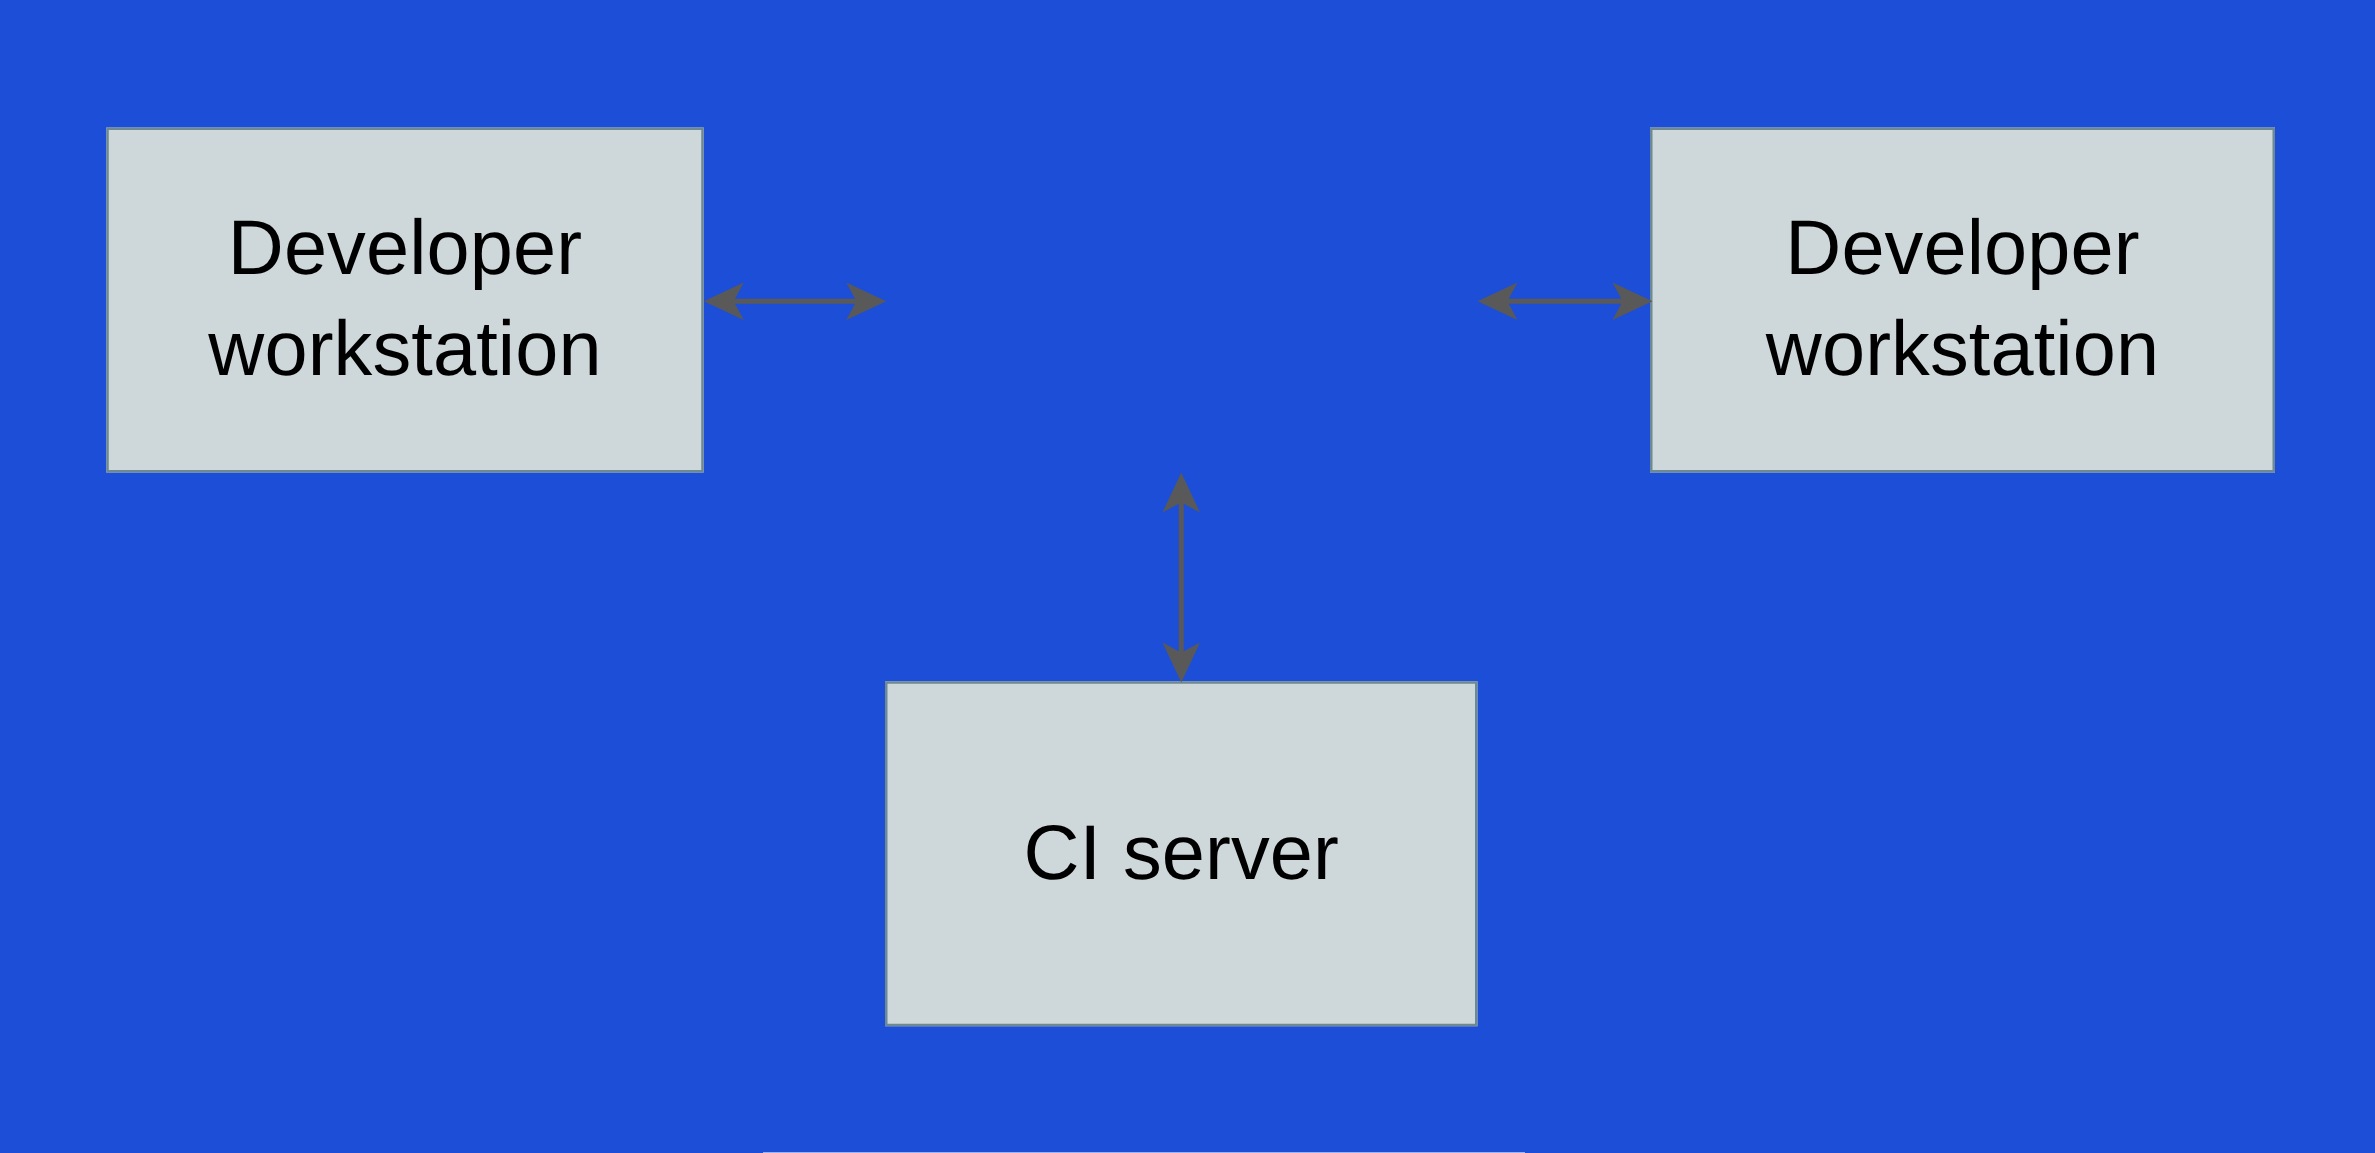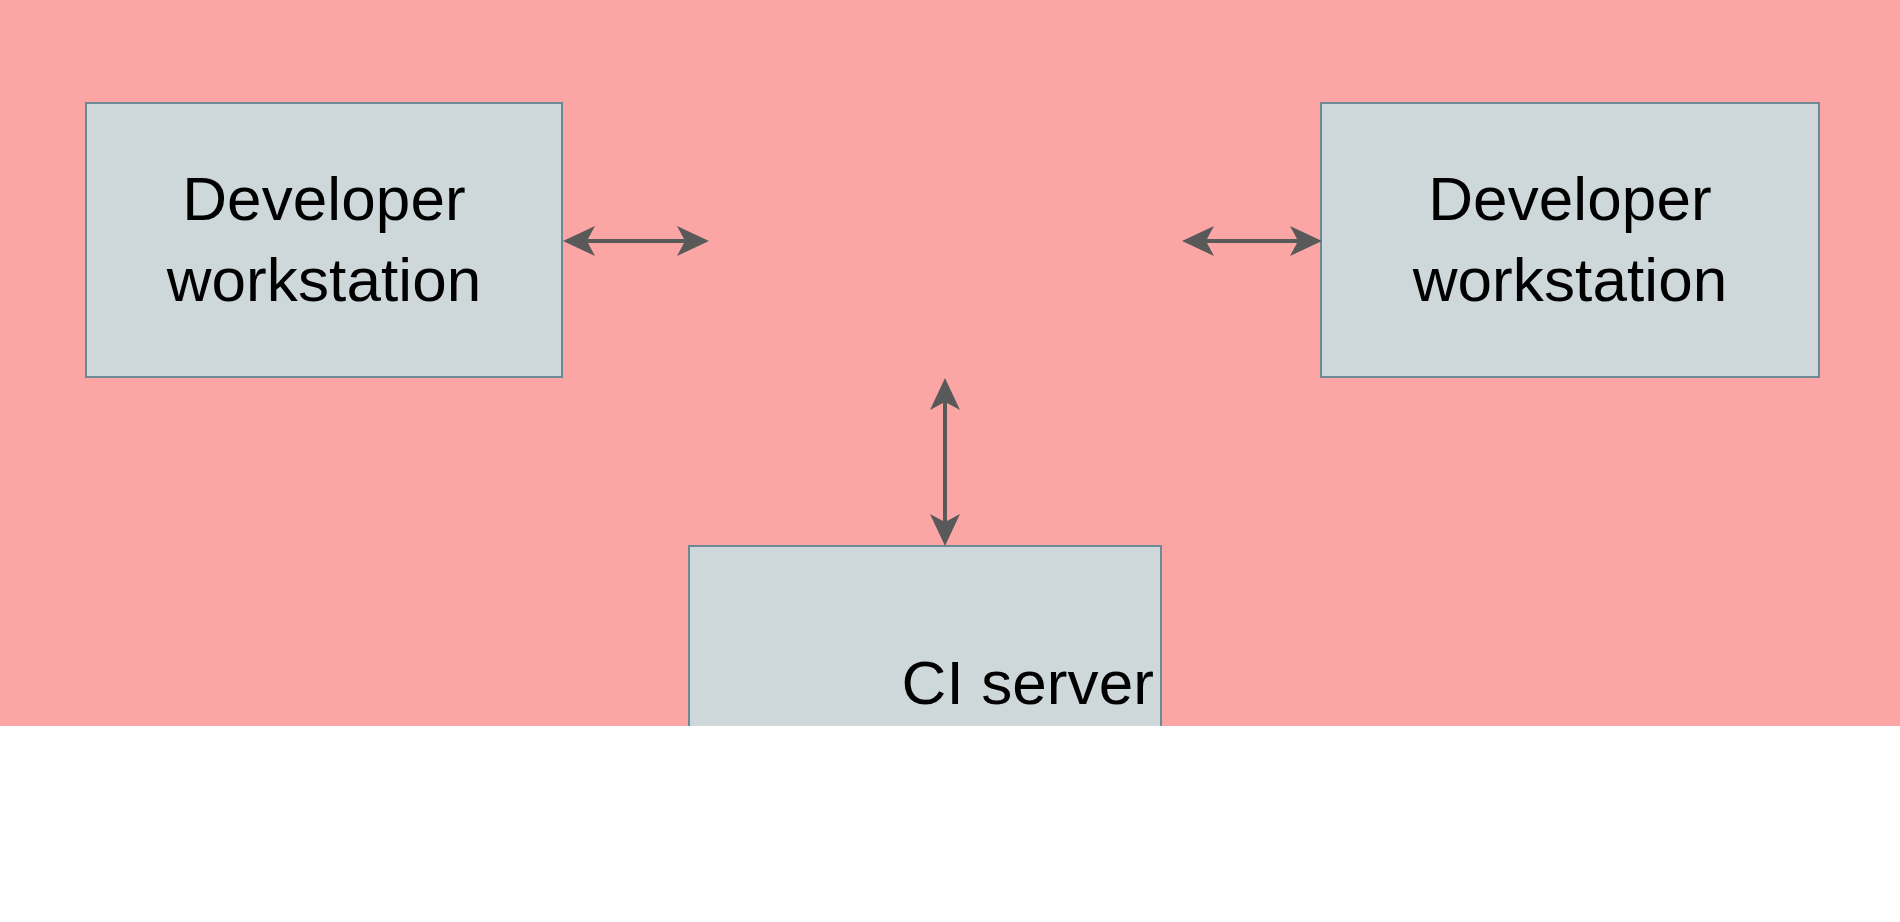--- a/index.html
+++ b/index.html
@@ -6,22 +6,22 @@
     margin: 0;
     padding: 0;
     background: #ffffff;
   }
   body {
     font-family: "Liberation Sans", sans-serif;
   }
   #canvas {
     position: relative;
     width: 1900px;
-    height: 726px;
-    background: #fca5a5;
+    height: 922px;
+    background: #1d4ed8;
     overflow: hidden;
   }
   .node {
     position: absolute;
     box-sizing: border-box;
     background: #ced7da;
     border: 2px solid #6d8994;
     display: flex;
     align-items: center;
     justify-content: center;
@@ -33,21 +33,21 @@
     line-height: 1.30;
     font-weight: 400;
     letter-spacing: 0.1px;
     white-space: pre-line;
     padding: 0 6px;
   }
   
   #node-dev-left    { left: 85px;  top: 102px; width: 478px; height: 276px; }
   #node-shared      { left: 708px; top: 102px; width: 474px; height: 276px; }
   #node-dev-right   { left: 1320px;top: 102px; width: 500px; height: 276px; }
-  #node-ci          { left: 688px; top: 545px; width: 474px; height: 276px; justify-content: flex-end; }
+  #node-ci          { left: 708px; top: 545px; width: 474px; height: 276px; }
 
   .edge {
     position: absolute;
     overflow: visible;
   }
   #edge-left-shared  { left: 555px; top: 205px; width: 162px; height: 72px; }
   #edge-shared-right { left: 1174px;top: 205px; width: 156px; height: 72px; }
   #edge-ci-shared    { left: 909px; top: 370px; width: 72px; height: 184px; }
 </style>
 </head>

